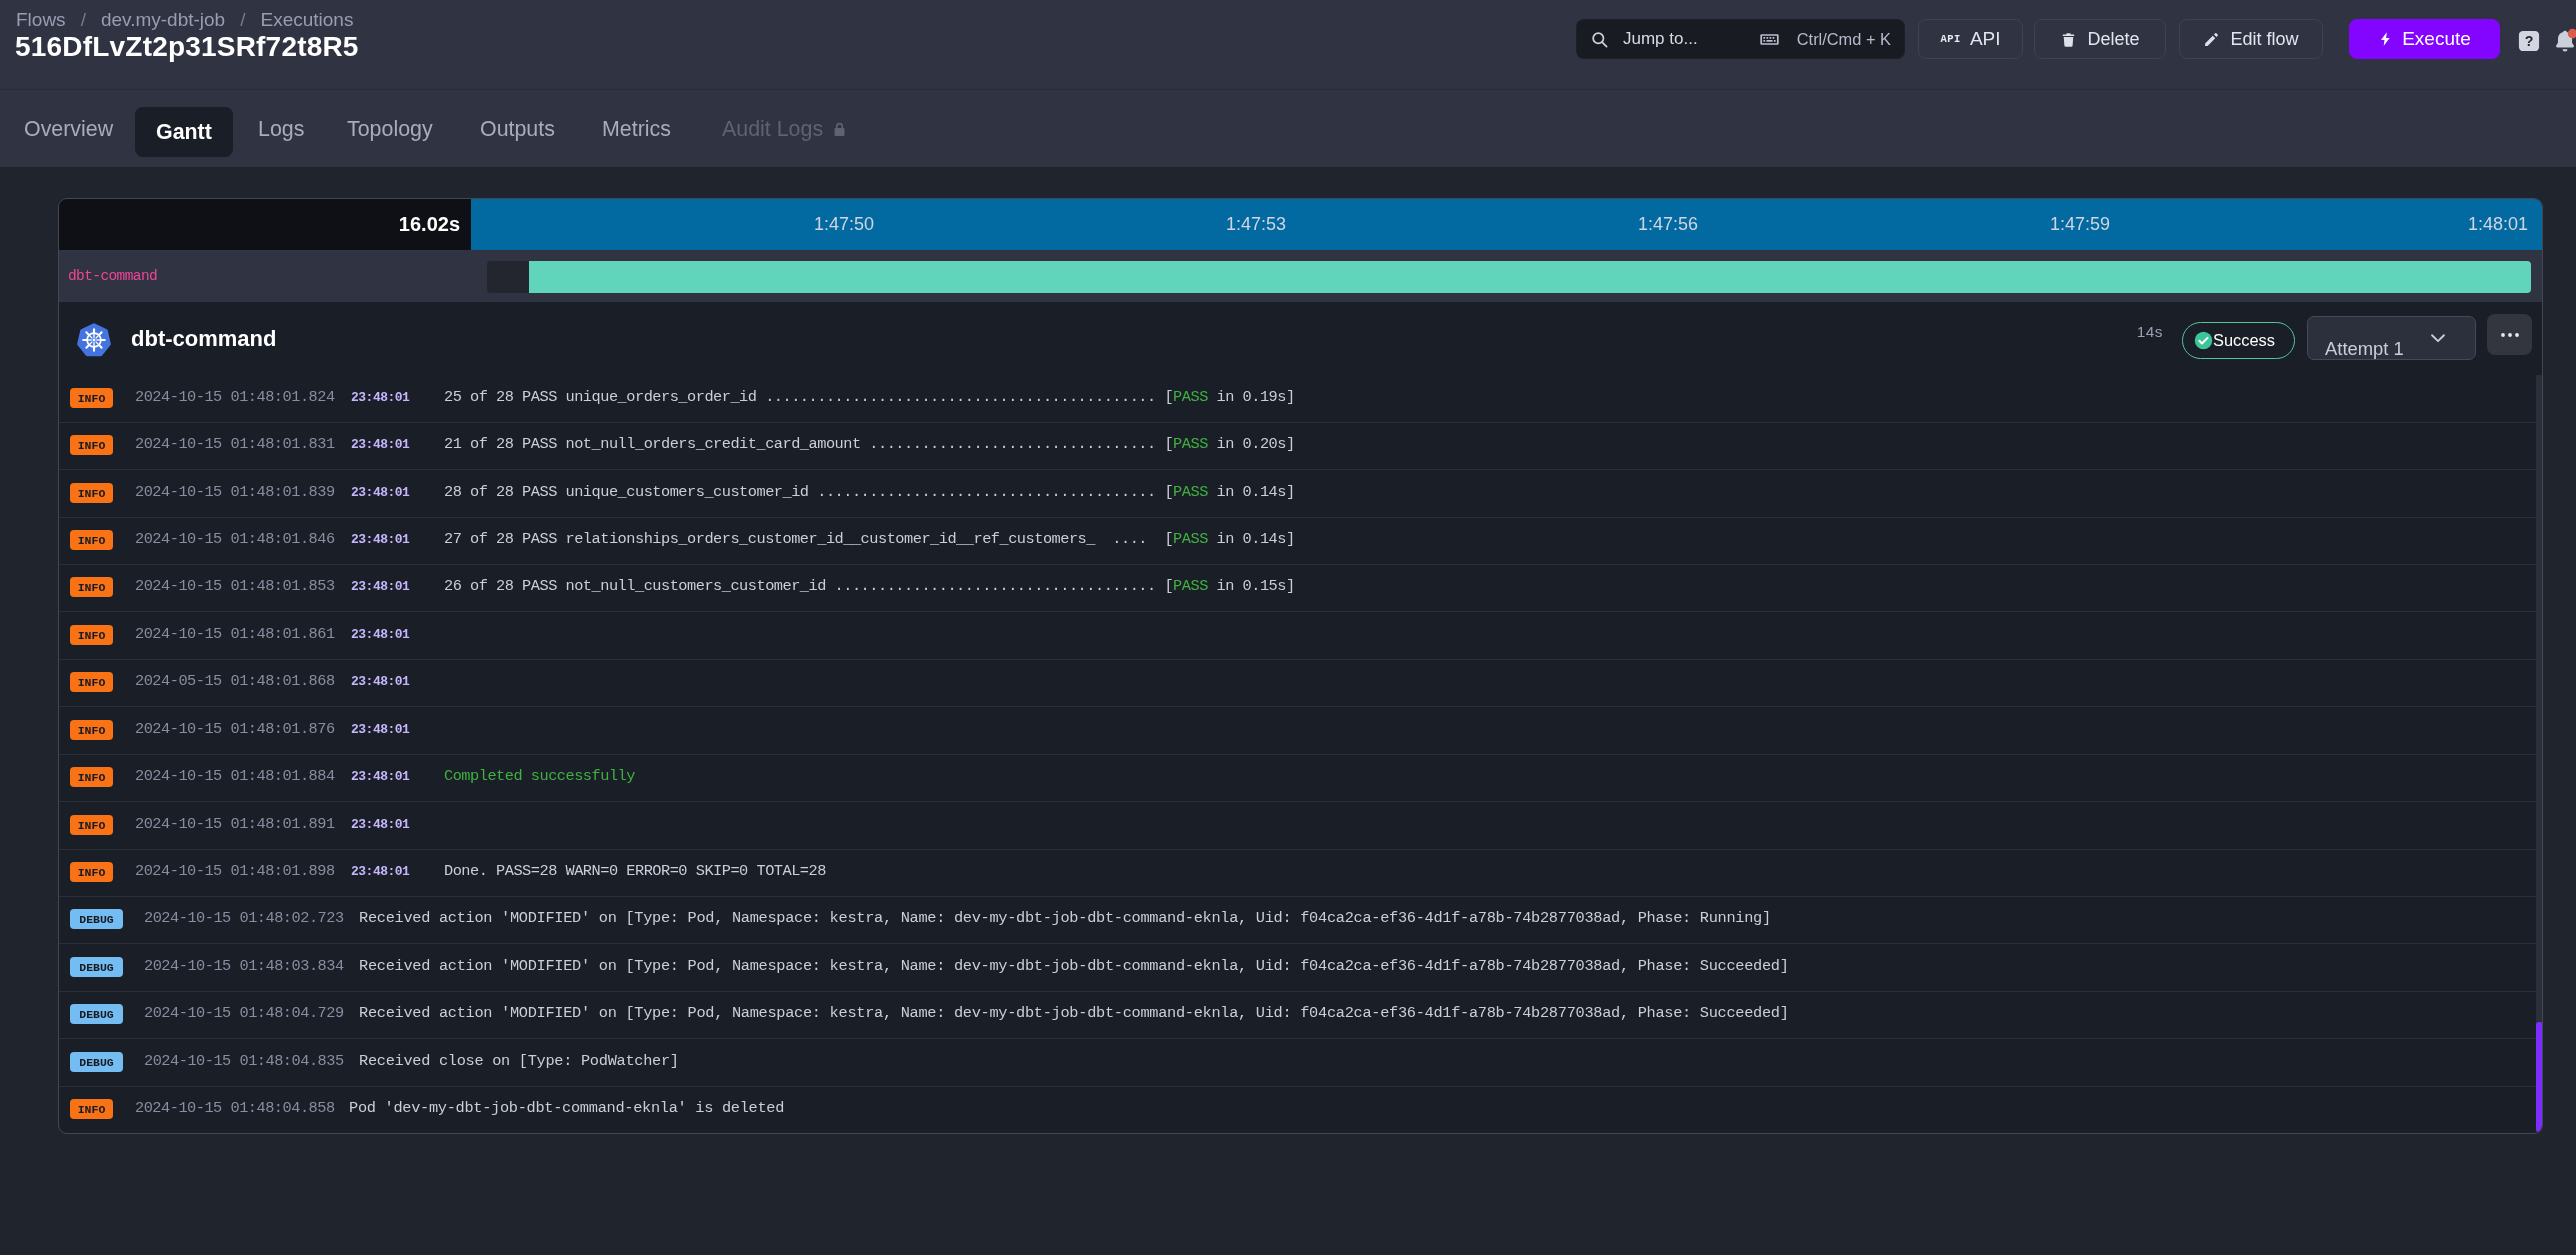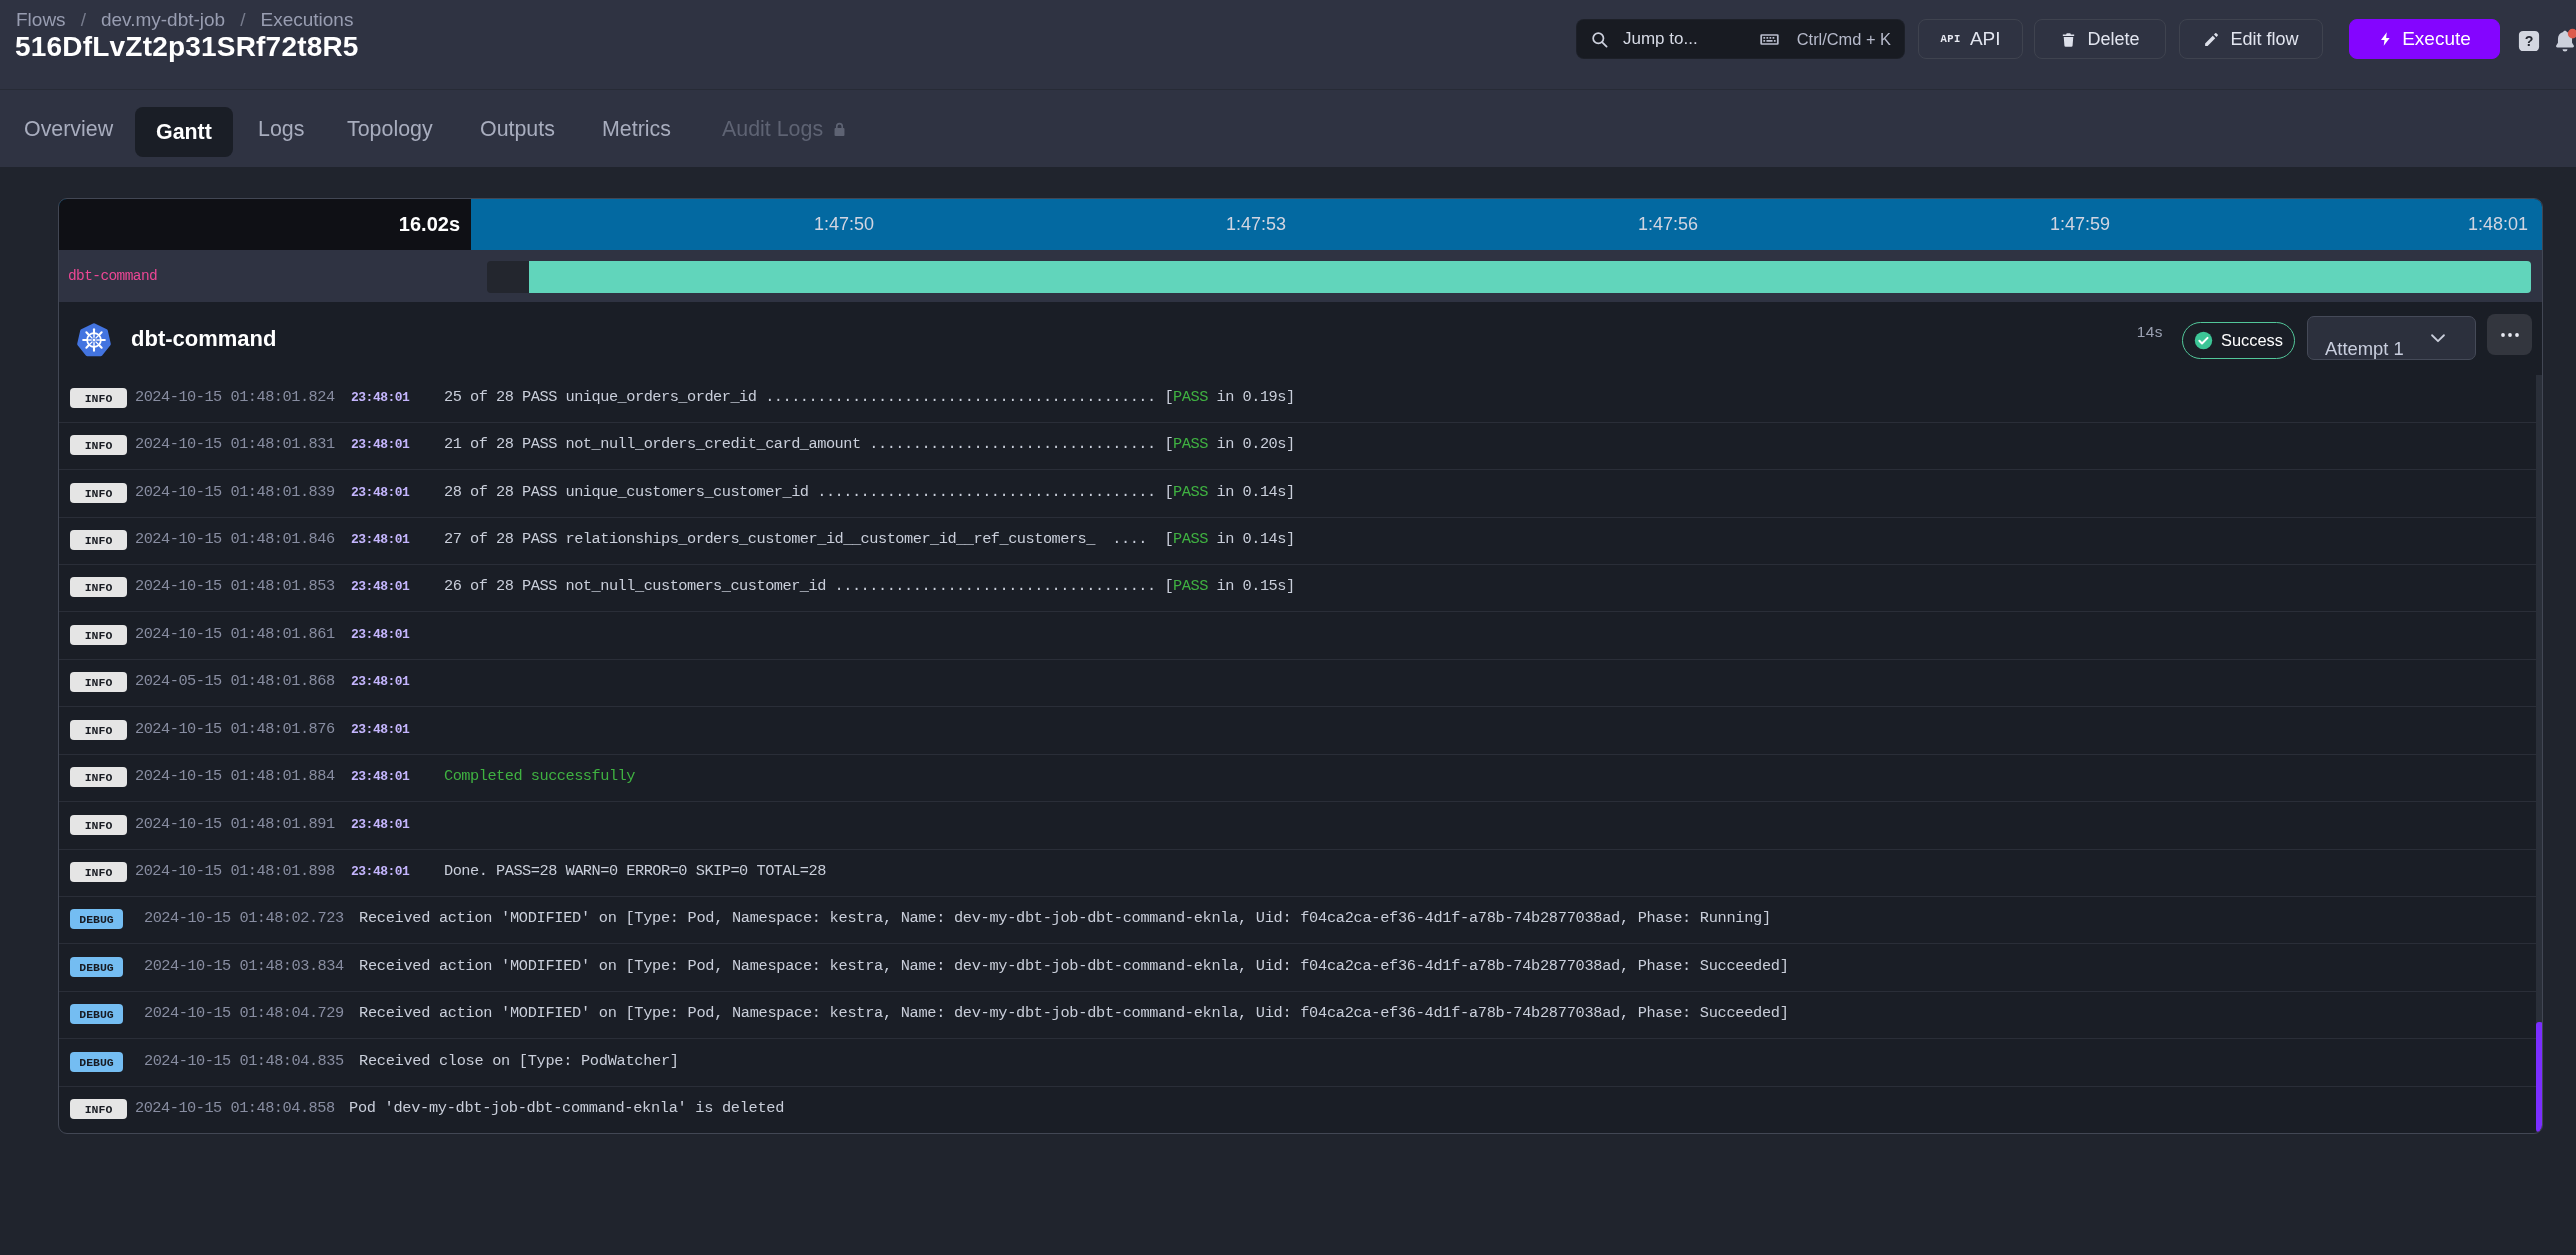--- a/index.html
+++ b/index.html
@@ -40,31 +40,31 @@
 #grow { position:absolute; left:0; top:51px; width:2483px; height:52px; background:#2f3342; }
 #grow .tname { position:absolute; left:9px; top:0; line-height:52px; font-family:"Liberation Mono", monospace; font-size:14.5px; letter-spacing:-0.6px; color:#ed4795; }
 #bar-gray { position:absolute; left:428px; top:11px; width:42px; height:32px; background:#23262e; border-radius:4px 0 0 4px; }
 #bar-green { position:absolute; left:470px; top:11px; width:2002px; height:32px; background:#61d5bb; border-radius:0 4px 4px 0; }
 
 
 #thead { position:absolute; left:0; top:103px; width:2483px; height:74px; }
 #thead .k8s { position:absolute; left:18px; top:21px; }
 #thead .tn { position:absolute; left:72px; top:24px; font-size:22px; font-weight:bold; color:#fff; }
 #thead .dur { position:absolute; left:2048px; top:21px; width:56px; text-align:right; font-size:15.4px; color:#9ba1b2; letter-spacing:0.5px; }
-#pill { position:absolute; left:2123px; top:20px; width:113px; height:37px; border:1px solid #52c79a; border-radius:19px; display:flex; align-items:center; gap:8px; padding-left:11px; }
+#pill { position:absolute; left:2123px; top:20px; width:113px; height:37px; border:1px solid #52c79a; border-radius:19px; display:flex; align-items:center; padding-left:11px; }
 #pill .t { color:#fff; font-size:16.4px; }
 #attempt { position:absolute; left:2248px; top:14px; width:169px; height:44px; border:1px solid #454a58; border-radius:7px; background:#2c303d; display:flex; align-items:center; }
 #attempt .t { color:#c9cede; font-size:18.4px; margin-left:17px;margin-top:21px; }
 #attempt svg { margin-left:auto; margin-right:26px; }
 #dots { position:absolute; left:2428px; top:12px; width:45px; height:41px; background:#33363e; border-radius:8px; display:flex; align-items:center; justify-content:center; }
 
 
 .lrow { position:absolute; left:0; width:2477px; height:47px; border-bottom:1px solid #2a2e38; }
 .badge { position:absolute; left:11px; top:calc(50% - 1px); transform:translateY(-50%); height:20px; border-radius:4px; font-family:"Liberation Mono", monospace; font-weight:bold; font-size:11.5px; color:#181b22; display:flex; align-items:center; justify-content:center; }
-.binfo { width:57px; background:#e5e5e5; }
+.binfo { width:43px; background:#f97316; }
 .bdebug { width:53px; background:#74bdf2; }
 .ts { position:absolute; top:calc(50% - 2.5px); transform:translateY(-50%); font-family:"Liberation Mono", monospace; font-size:15.3px; letter-spacing:-0.5px; color:#888da1; }
 .wtime { position:absolute; left:292px; top:calc(50% - 2.5px); transform:translateY(-50%); font-family:"Liberation Mono", monospace; font-size:13px; letter-spacing:-0.5px; font-weight:bold; color:#c4b5fd; }
 .msg { position:absolute; top:calc(50% - 2.5px); transform:translateY(-50%); font-family:"Liberation Mono", monospace; font-size:15.3px; letter-spacing:-0.5px; color:#c9ceda; white-space:pre; }
 .grn { color:#3fb141; }
 .msg.wide { letter-spacing:-0.3px; }
 
 
 #sbtrack { position:absolute; left:2477px; top:176px; width:6.5px; height:759px; background:#2a2f39; }
 #sbthumb { position:absolute; left:2477px; top:823px; width:6.5px; height:110px; background:#7b2eff; border-radius:3px; }

